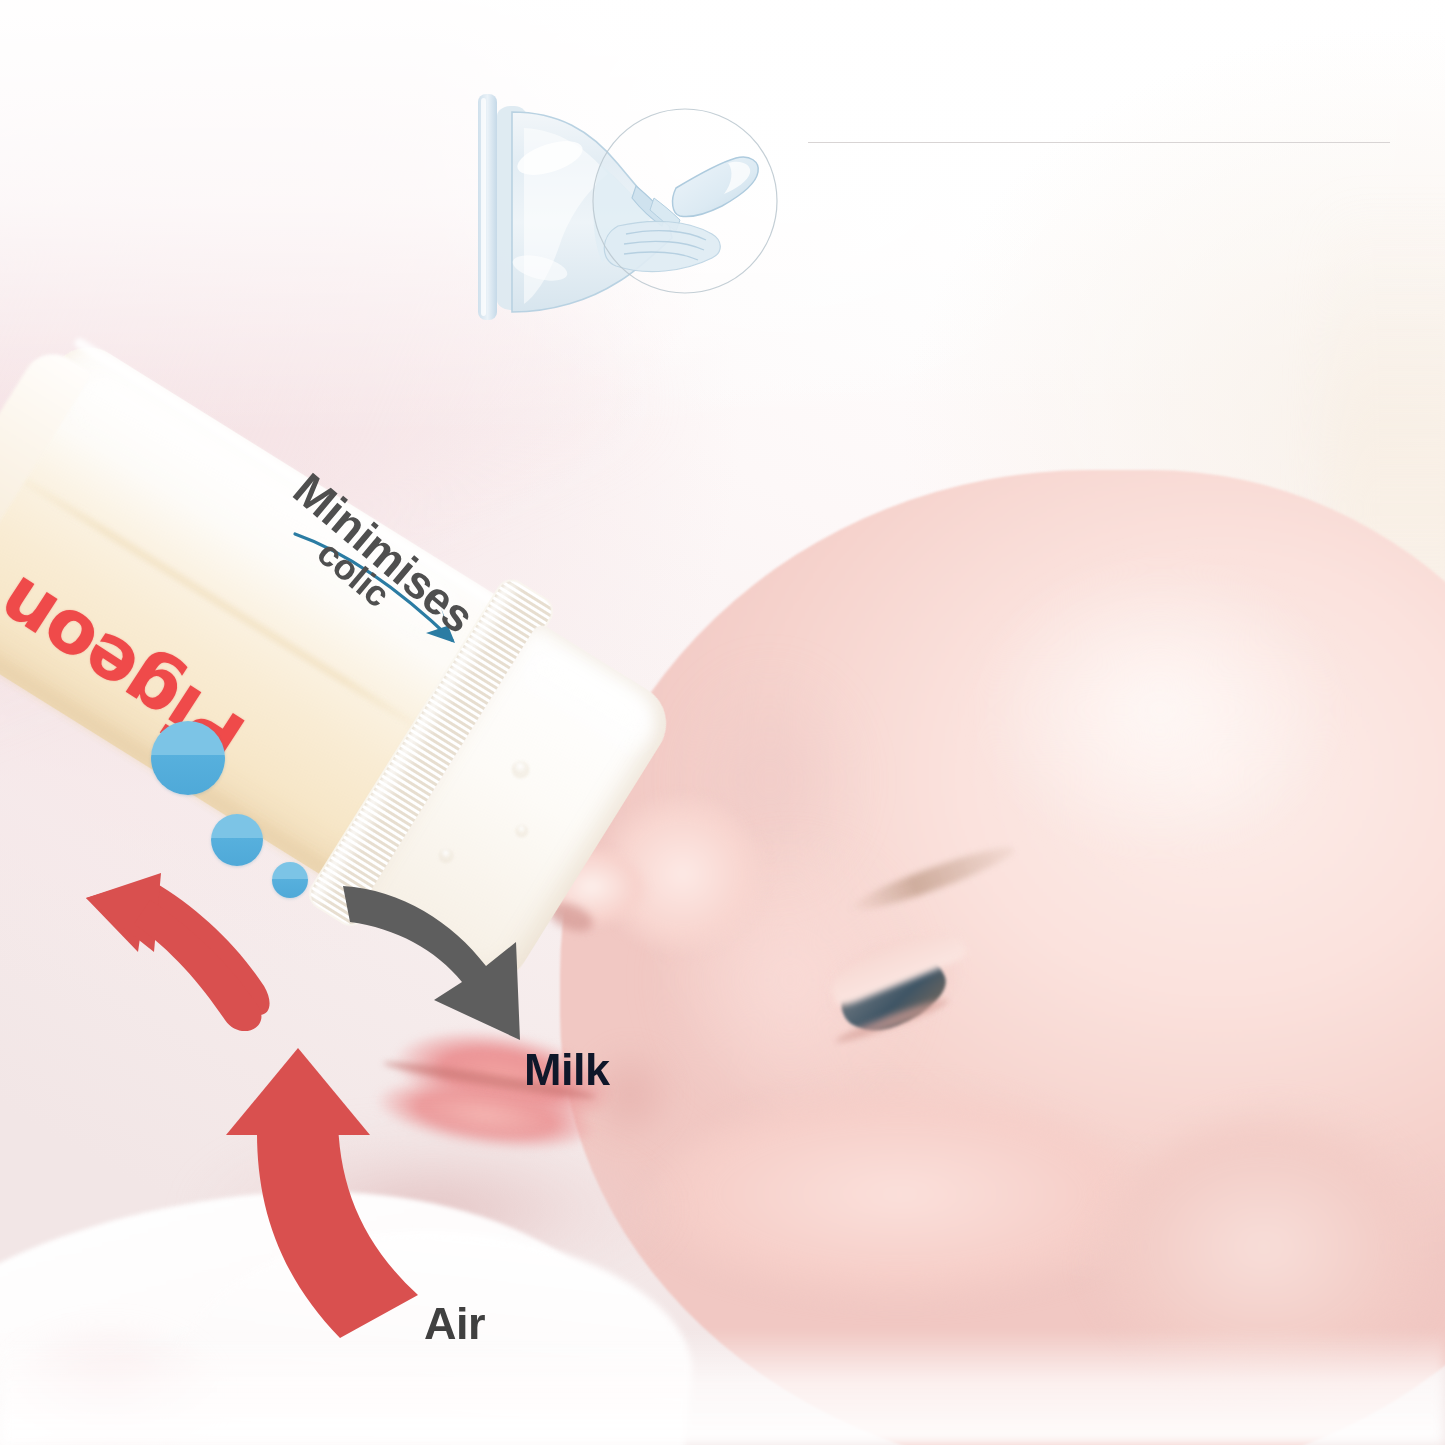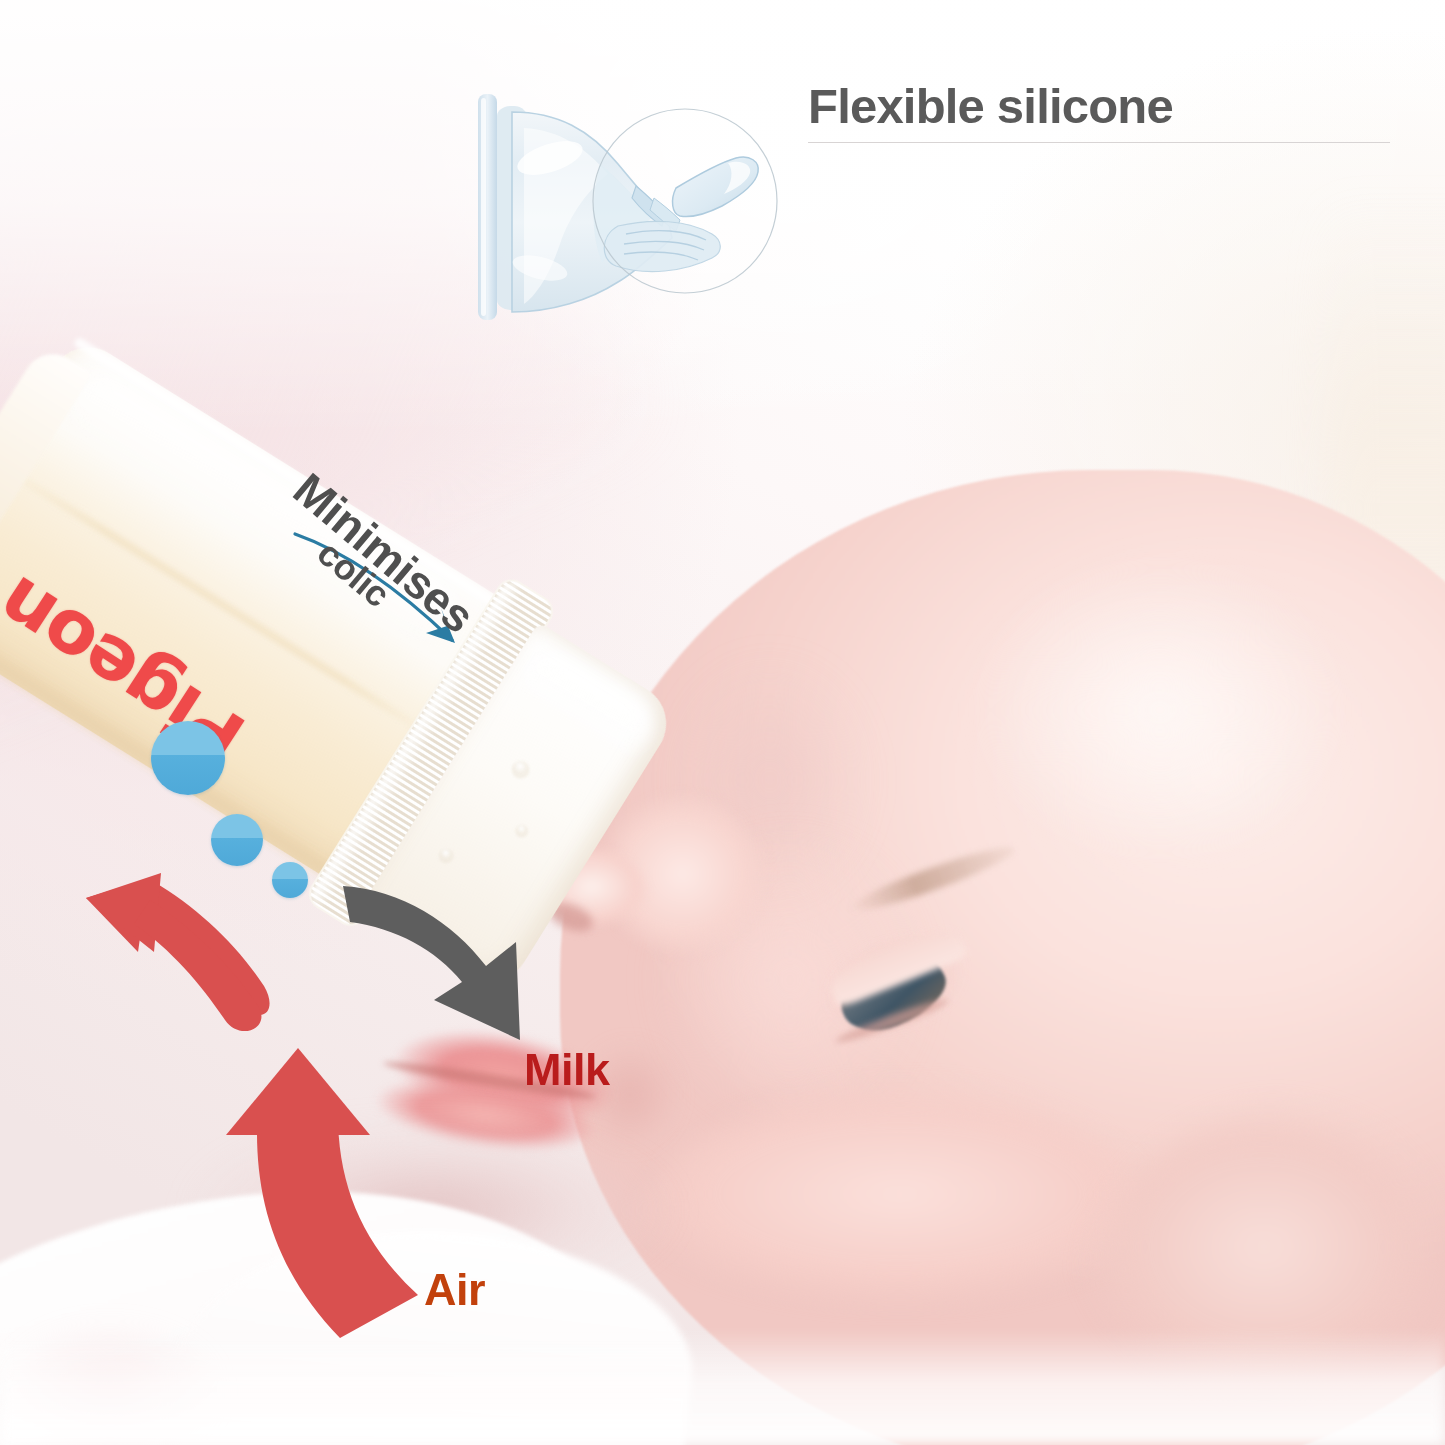--- a/index.html
+++ b/index.html
@@ -408,27 +408,27 @@
     transform:rotate(40deg);
     transform-origin:0 0;
     font-size:36px; font-weight:bold; color:#4f4f4f;
     letter-spacing:-0.3px;
     white-space:nowrap;
     font-family:"Liberation Sans", sans-serif;
   }
 
   #milk-label {
     position:absolute; left:524px; top:1044px;
-    font-size:45px; font-weight:bold; color:#b91c1c;
+    font-size:45px; font-weight:bold; color:#0f172a;
     letter-spacing:-0.5px;
     font-family:"Liberation Sans", sans-serif;
   }
   #air-label {
-    position:absolute; left:424px; top:1264px;
-    font-size:45px; font-weight:bold; color:#c2410c;
+    position:absolute; left:424px; top:1298px;
+    font-size:45px; font-weight:bold; color:#404040;
     letter-spacing:-0.5px;
     font-family:"Liberation Sans", sans-serif;
   }
 
   svg.overlay { position:absolute; left:0; top:0; width:1445px; height:1445px; pointer-events:none; }
 
   
   #nipple-illustration { position:absolute; left:440px; top:68px; width:350px; height:290px; }
 </style>
 </head>
@@ -610,16 +610,15 @@
                L520,1040 L434,1000 L462,982
                C436,950 396,928 350,922 Z" fill="#5e5e5e"></path>
     </g>
   </svg>
 
   <div id="minimises-label">Minimises</div>
   <div id="colic-label">colic</div>
   <div id="milk-label">Milk</div>
   <div id="air-label">Air</div>
 
-  <div id="heading">Flexible silicone</div>
   <div id="heading-divider"></div>
 
 </div>
 
 </body></html>

